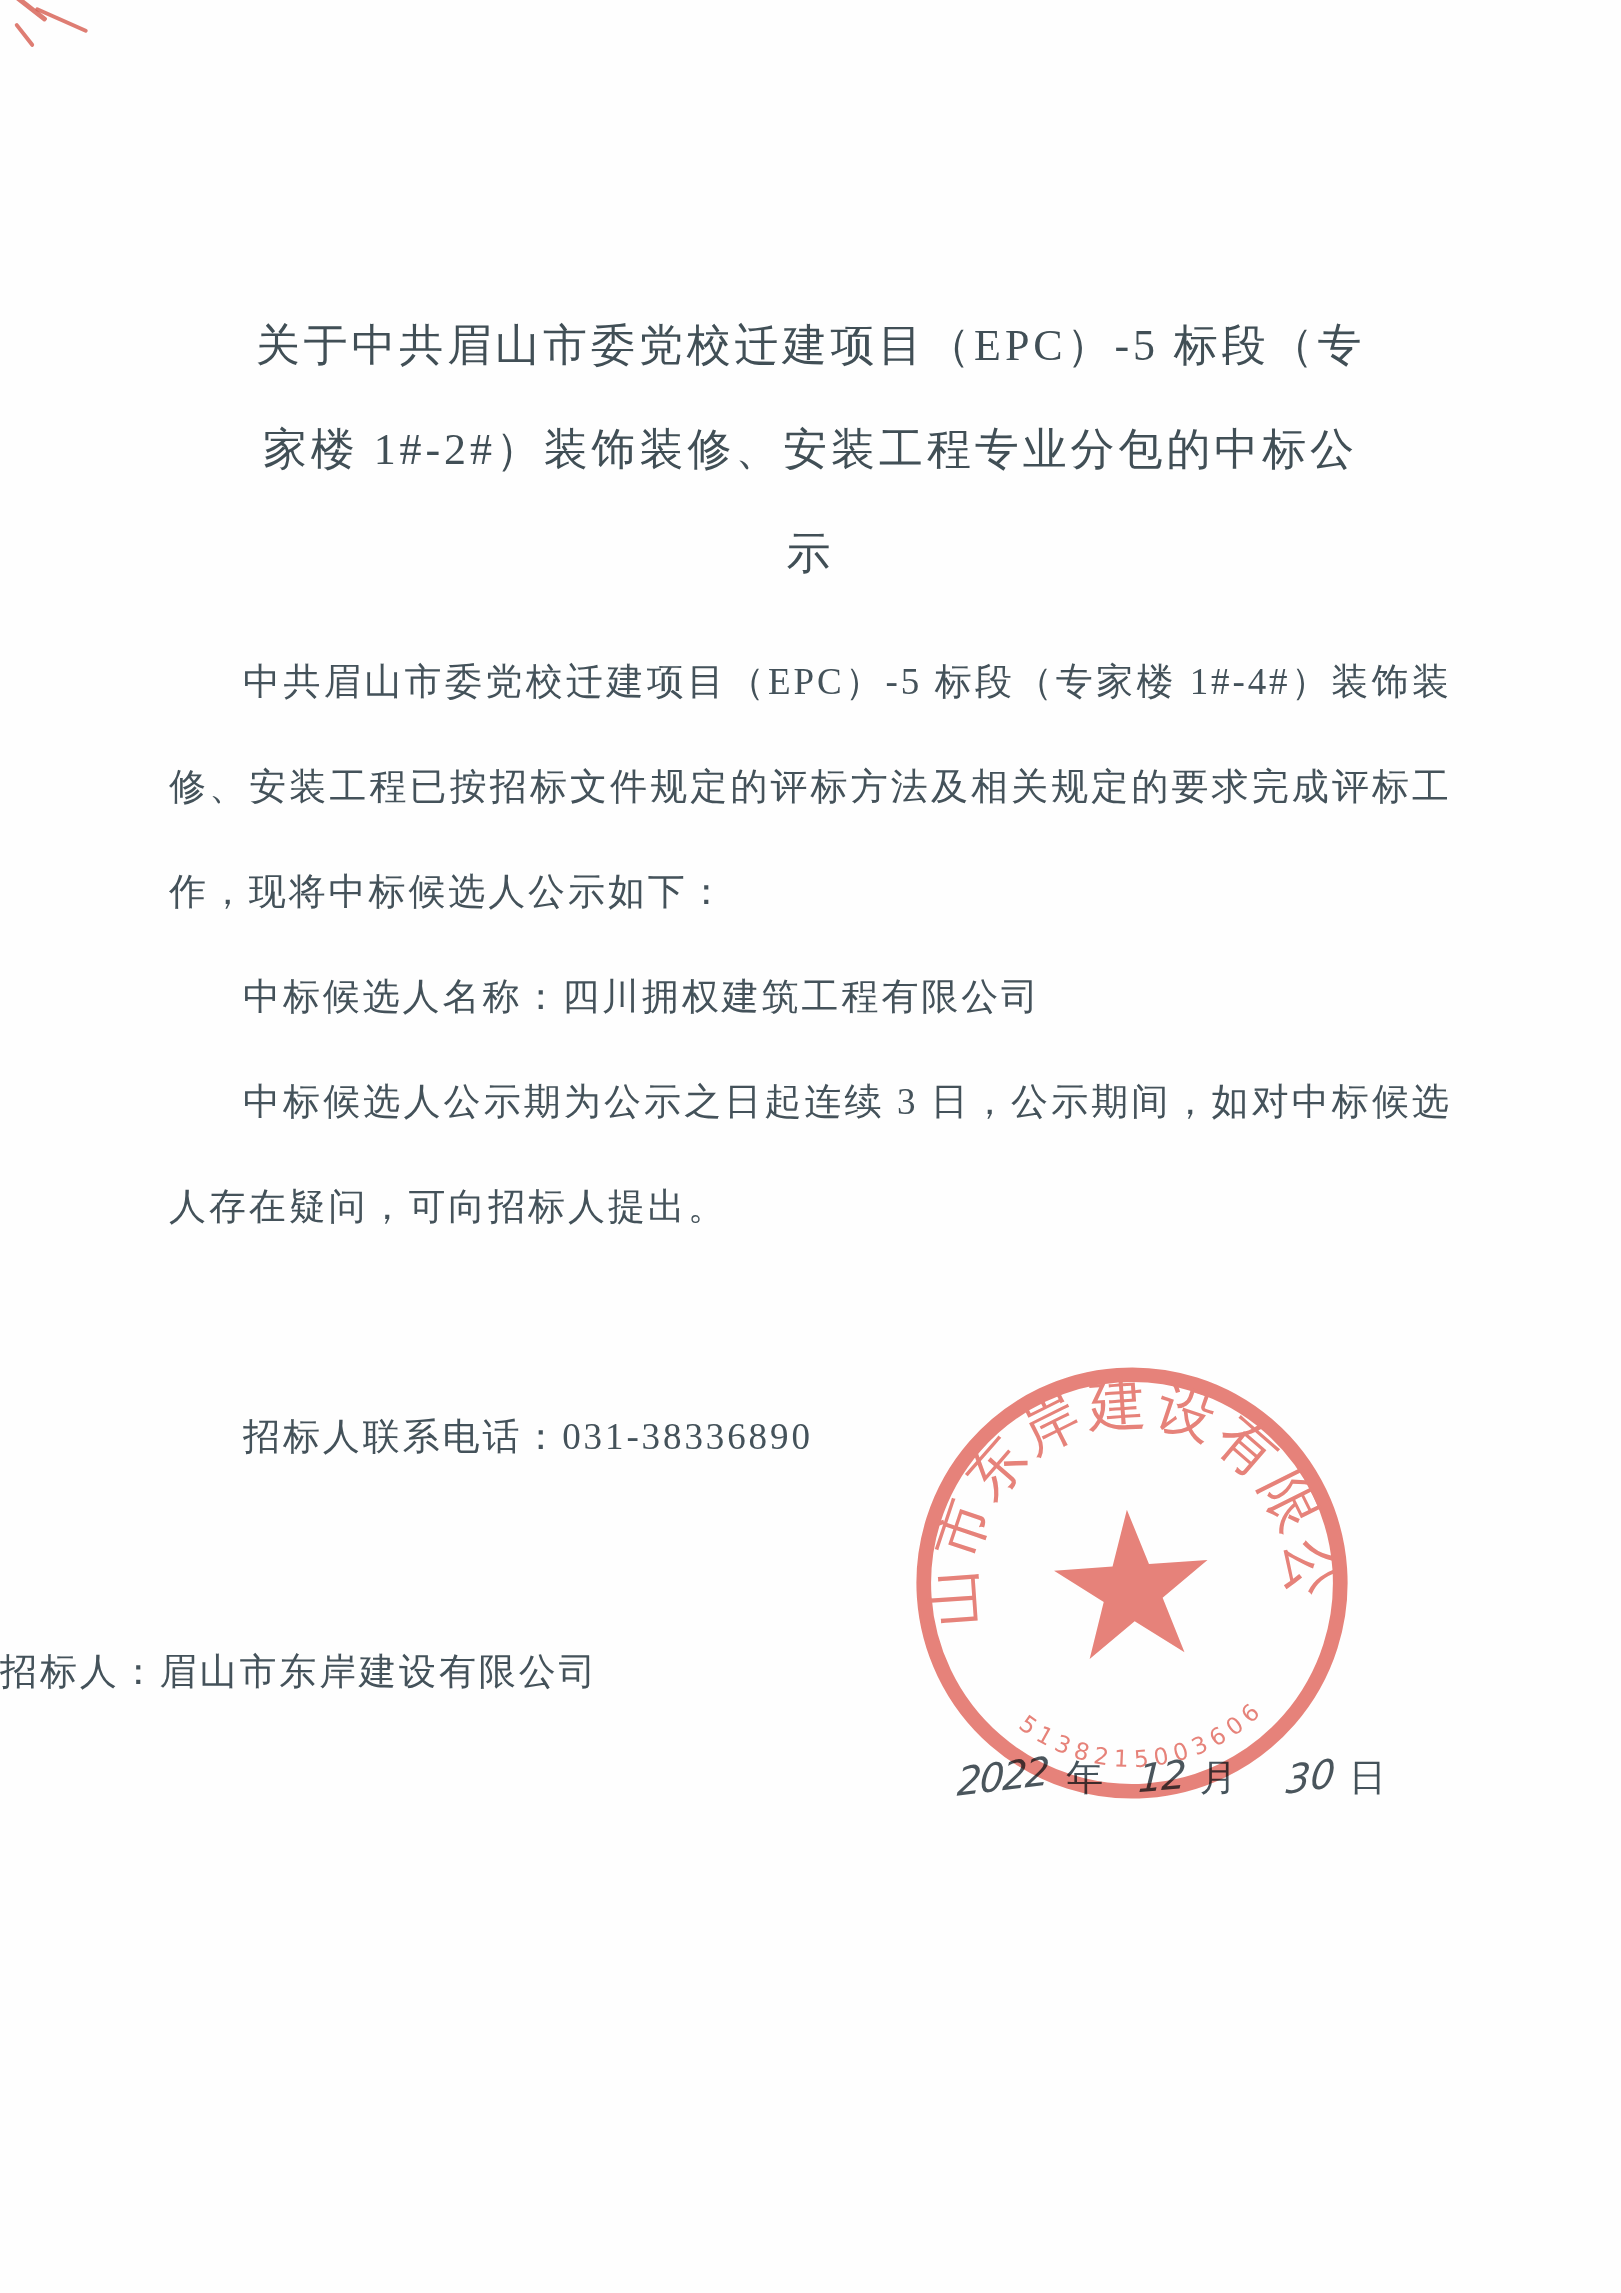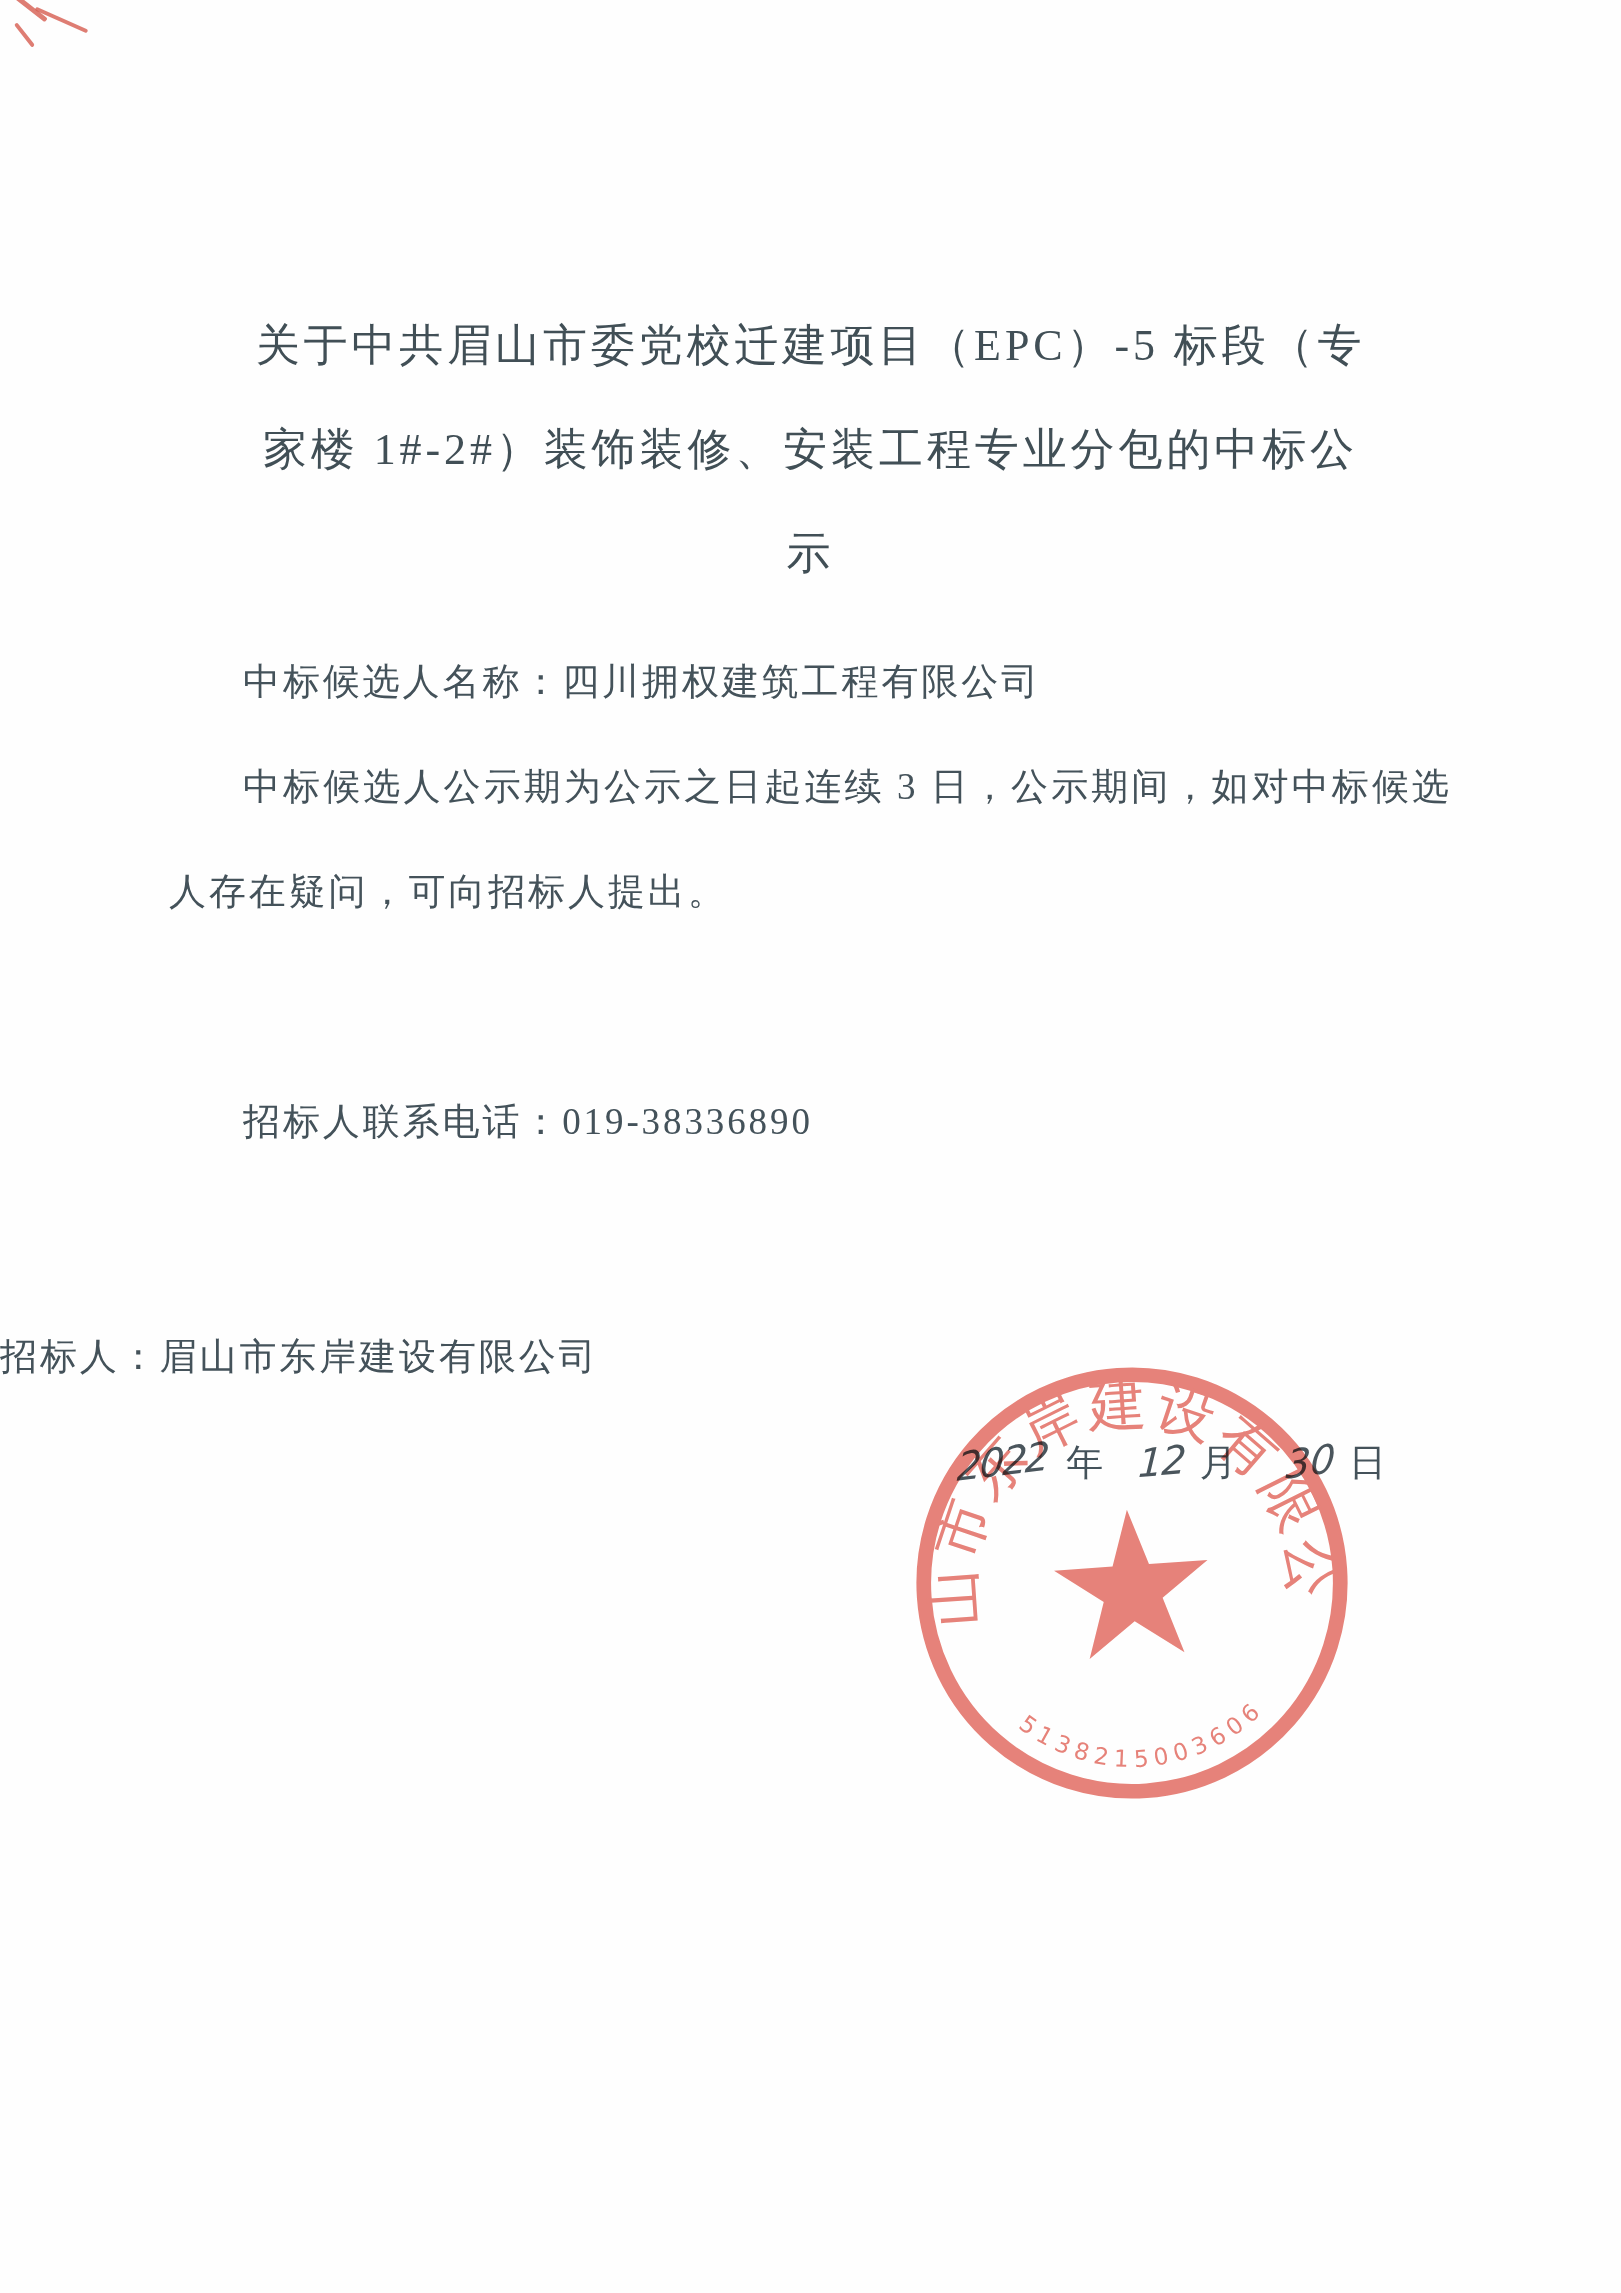--- a/index.html
+++ b/index.html
@@ -85,26 +85,27 @@
   <div class="artifact a2"></div>
   <div class="artifact a3"></div>
 
   <div class="title">
     <div>关于中共眉山市委党校迁建项目（EPC）-5 标段（专</div>
     <div>家楼 1#-2#）装饰装修、安装工程专业分包的中标公</div>
     <div>示</div>
   </div>
 
   <div class="body-text">
+    <p>中共眉山市委党校迁建项目（EPC）-5 标段（专家楼 1#-4#）装饰装修、安装工程已按招标文件规定的评标方法及相关规定的要求完成评标工作，现将中标候选人公示如下：</p>
     <p>中标候选人名称：四川拥权建筑工程有限公司</p>
     <p>中标候选人公示期为公示之日起连续 3 日，公示期间，如对中标候选人存在疑问，可向招标人提出。</p>
   </div>
 
   <div class="contact">
-    <p>招标人联系电话：019-38336890</p>
+    <p>招标人联系电话：031-38336890</p>
   </div>
 
   <div class="signer">招标人：眉山市东岸建设有限公司</div>
 
   <div class="dateline">
     <span class="hand hand-year">2022</span><span class="date-label">年</span><span class="hand hand-month">12</span><span class="date-label">月</span><span class="hand hand-day">30</span><span class="date-label">日</span>
   </div>
 
   <svg class="seal" viewBox="0 0 400 400" xmlns="http://www.w3.org/2000/svg">
     <defs>

